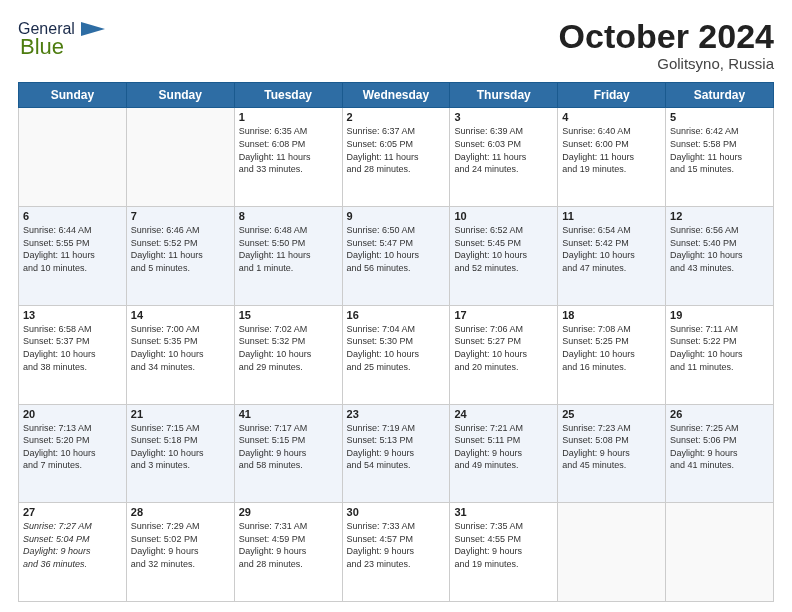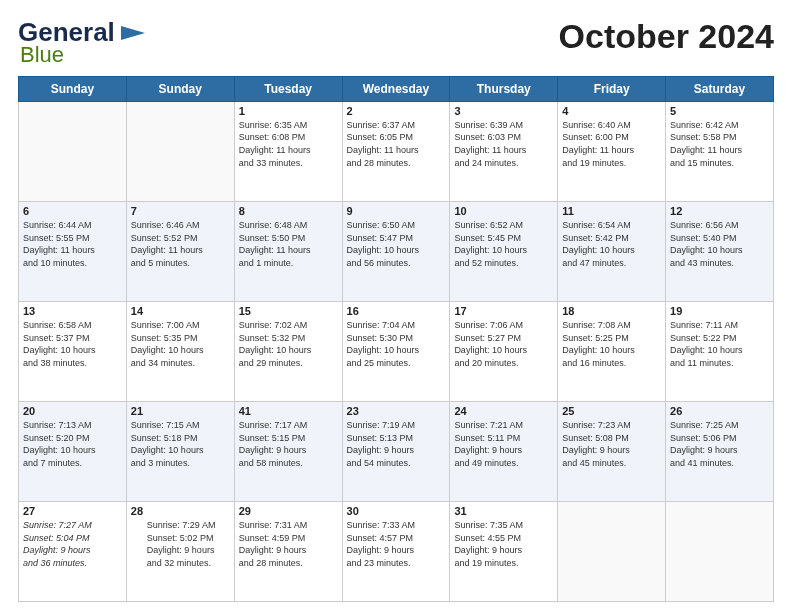--- a/index.html
+++ b/index.html
@@ -95,31 +95,32 @@
       background: #f9f9f9 !important;
     }
   </style>
 </head>
 <body>
 
 <div class="page">
   <div class="header">
     <div class="logo">
       <div style="display:flex;align-items:center;gap:0">
-        <div style="font-size:26px;font-weight:bold;color:#1a2a4a;line-height:1.15;">
+        <div style="font-size:16px;font-weight:normal;color:#1a2a4a;line-height:1.15;">
           <span style="color:#1a2a4a;">General</span>
         </div>
         <svg width="30" height="22" viewBox="0 0 30 22" style="margin-left:2px;margin-top:0">
           <polygon points="4,4 28,11 4,18" fill="#2e6da4"></polygon>
         </svg>
       </div>
       <div style="font-size:22px;font-weight:normal;color:#4d7c0f;line-height:1;margin-top:-4px;margin-left:2px;">Blue</div>
     </div>
     <div class="title-block">
       <div class="month-year">October 2024</div>
+      <div class="location">Golitsyno, Russia</div>
     </div>
   </div>
 
   <table class="calendar">
     <thead>
       <tr id="header-row">
           <th>Sunday</th>
           <th>Sunday</th>
           <th>Tuesday</th>
           <th>Wednesday</th>
@@ -324,21 +325,21 @@
         <tr>
           <td>
             <span class="day-num">27</span>
             <div class="day-detail" style="white-space: pre-line; font-style: italic;">Sunrise: 7:27 AM
 Sunset: 5:04 PM
 Daylight: 9 hours
 and 36 minutes.</div>
           </td>
           <td>
             <span class="day-num">28</span>
-            <div class="day-detail" style="white-space: pre-line; margin-left: 16px;">Sunrise: 7:29 AM
+            <div class="day-detail" style="white-space: pre-line;">Sunrise: 7:29 AM
 Sunset: 5:02 PM
 Daylight: 9 hours
 and 32 minutes.</div>
           </td>
           <td>
             <span class="day-num">29</span>
             <div class="day-detail" style="white-space: pre-line;">Sunrise: 7:31 AM
 Sunset: 4:59 PM
 Daylight: 9 hours
 and 28 minutes.</div>

